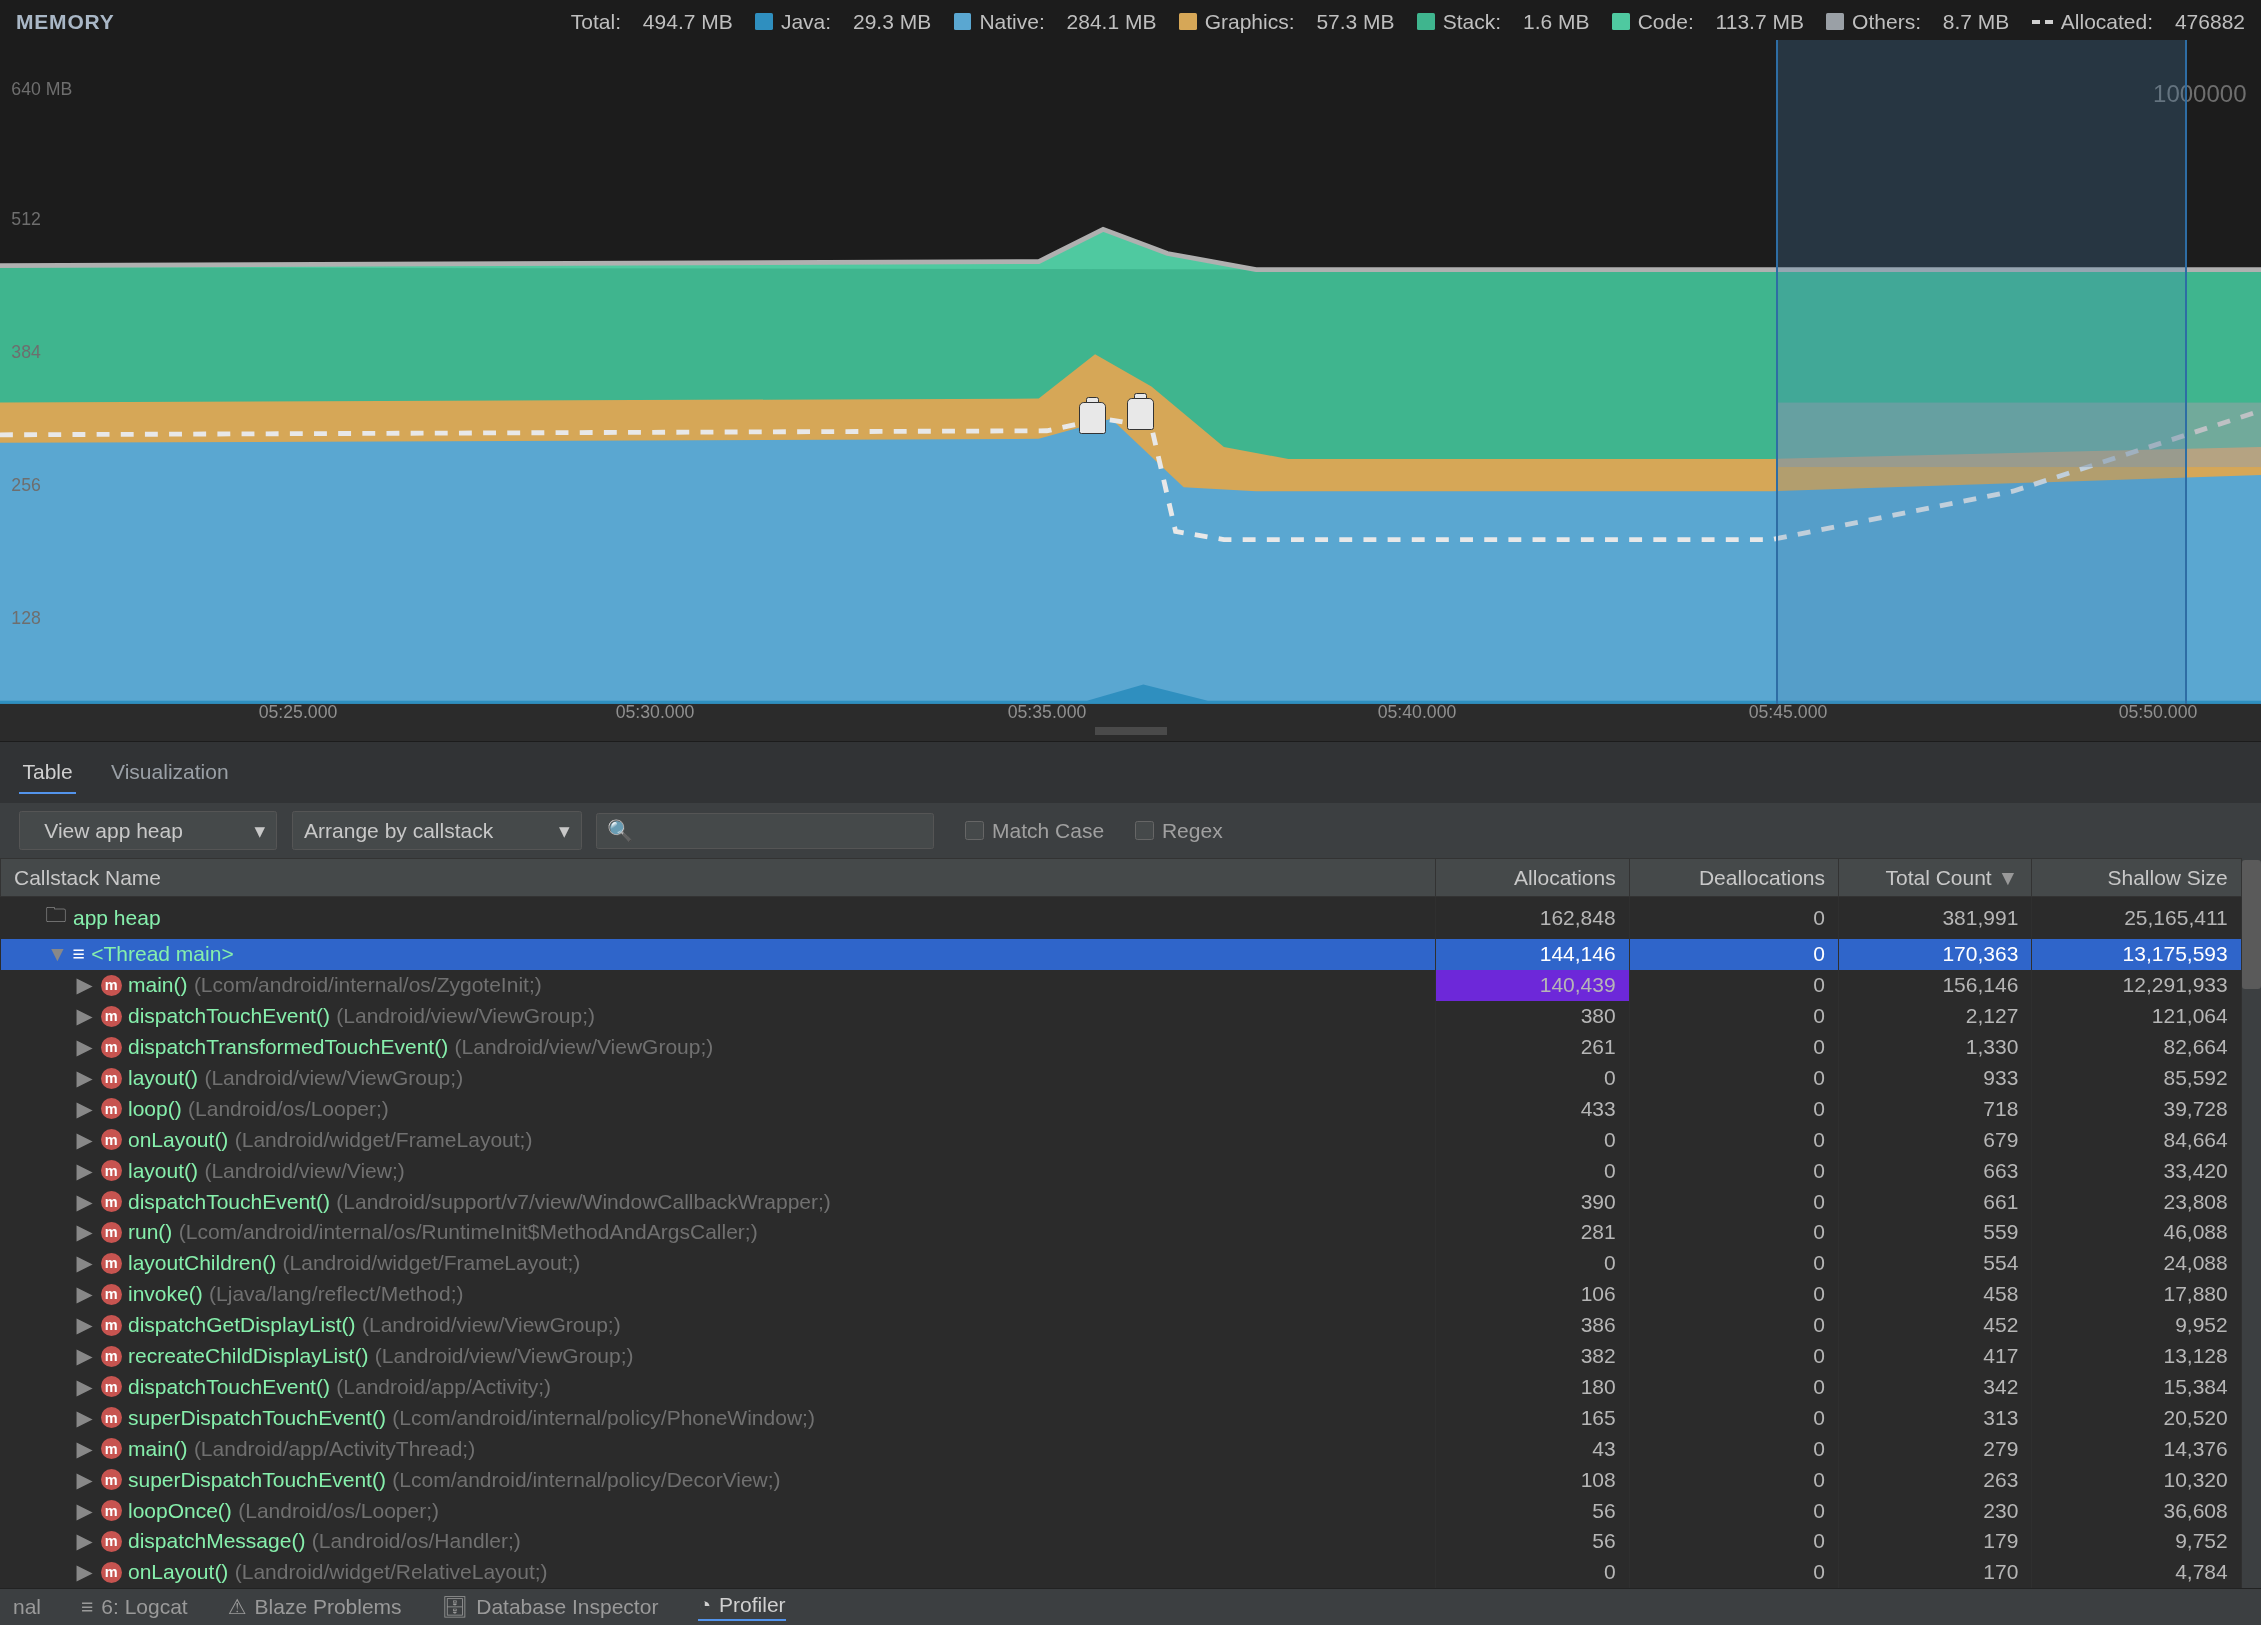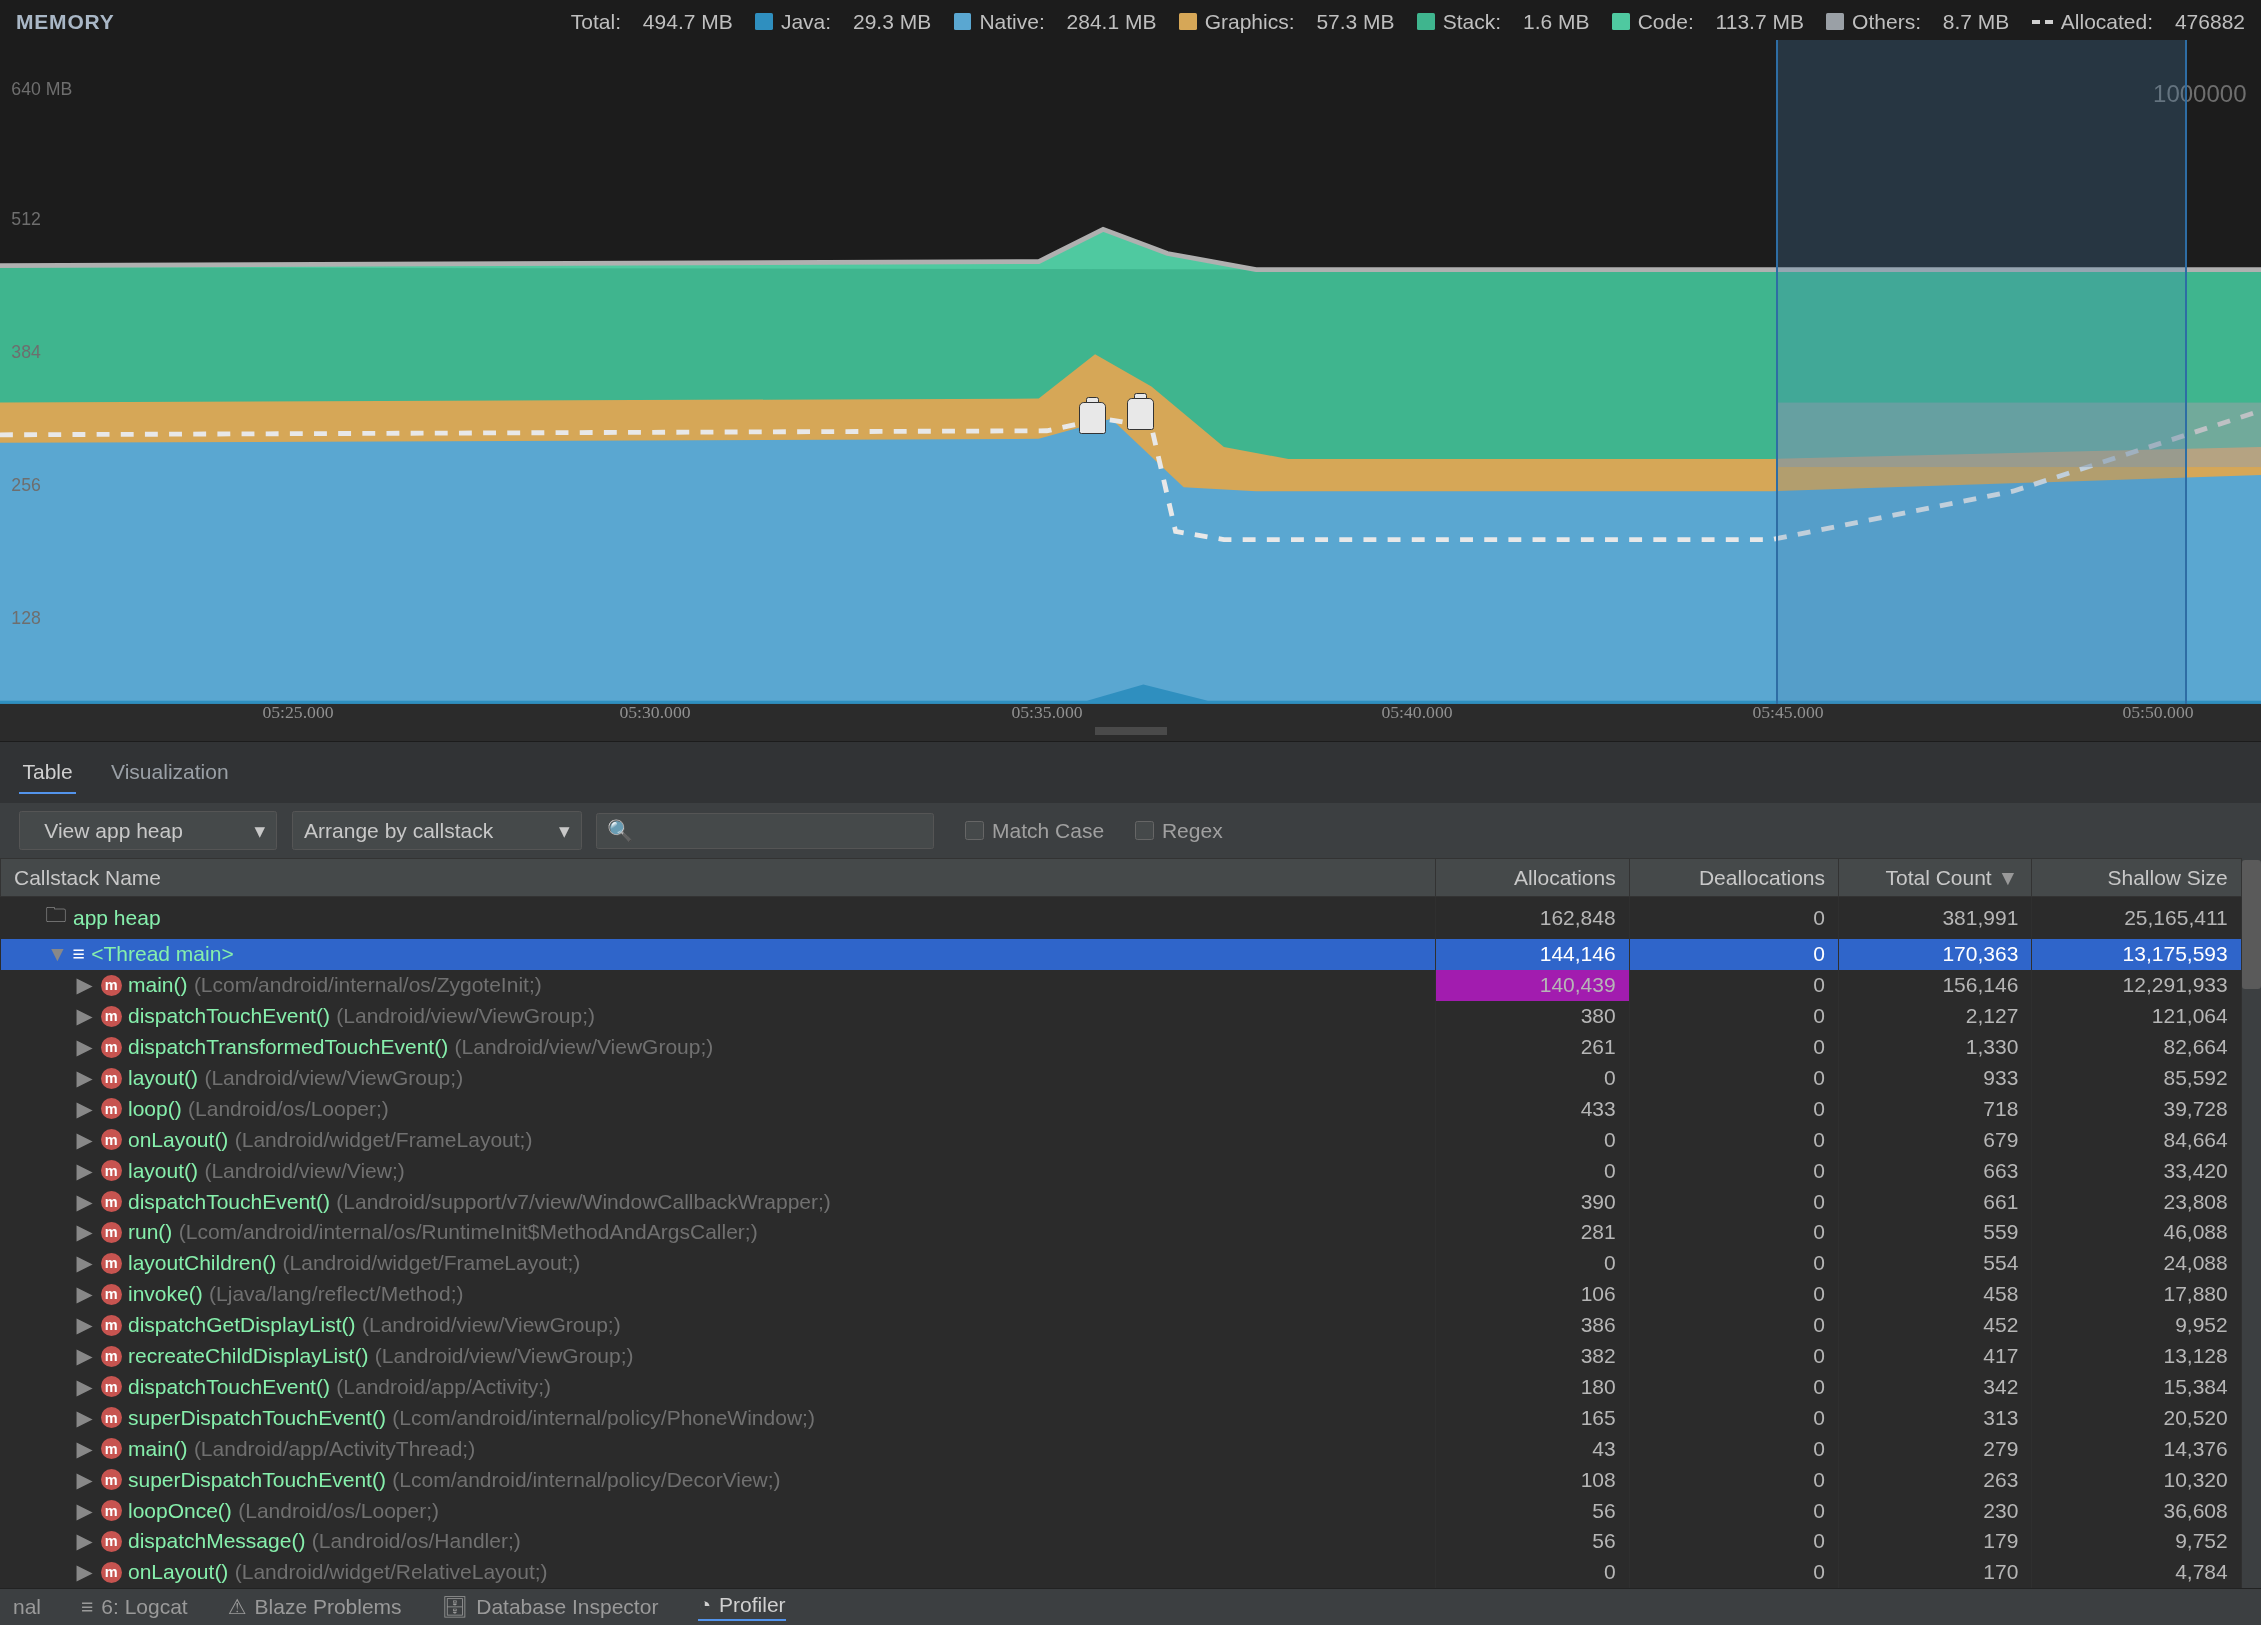--- a/index.html
+++ b/index.html
@@ -35,21 +35,21 @@
   }
   
   .chart {
     position: relative;
     height: 701px;
     background: #1c1c1c;
     overflow: hidden;
   }
   .chart svg { width: 100%; height: 100%; display:block; }
   .ytick { position:absolute; left:11.3px; color:#6e6e6e; font-size:17.7px; }
-  .xtick { position:absolute; bottom:17.7px; color:#909090; font-size:17.7px; transform:translateX(-50%);font-family:Liberation Serif, serif; }
+  .xtick { position:absolute; bottom:17.7px; color:#909090; font-size:17.7px; transform:translateX(-50%); }
   .toplabel-right { position:absolute; right:14.5px; top:40px; color:#6e6e6e; font-size:24px; }
   .gc-icon {
     position:absolute; width:27px; height:32px; background:#e8e8e8; border:1.6px solid #333; border-radius:4.8px 4.8px 2.4px 2.4px;
   }
   .gc-icon::before {
     content:""; position:absolute; top:-6.4px; left:6.4px; right:6.4px; height:4.8px; background:#e8e8e8; border:1.6px solid #333; border-radius:2.4px 2.4px 0 0;
   }
   .selection {
     position:absolute; top:0; bottom:37px; background:rgba(70,130,180,0.25); border-left:2.4px solid #2e6da4; border-right:2.4px solid #2e6da4;
   }
@@ -85,21 +85,21 @@
     padding:6.4px 13px; border:0.8px solid #333; position:sticky; top:0;
   }
   .table thead th:first-child { text-align:left; width:1433px; }
   .table thead th.sorted::after { content:" ▼"; color:#999; }
   .table tbody td {
     padding:3.2px 13px; text-align:right; color:#b6b6b6;
     border-right:0.8px solid #2f2f2f;
   }
   .table tbody td:first-child { text-align:left; }
   .row-sel td { background:#2f65ca !important; color:#fff !important; }
-  .row-hl td:nth-child(2){ background:#a21caf; }
+  .row-hl td:nth-child(2){ background:#6d28d9; }
   .name-cell { display:flex; align-items:center; gap:6.4px; }
   .indent { display:inline-block; }
   .tri { color:#888; display:inline-block; width:19.3px; text-align:center; }
   .ico-folder { color:#aaa; }
   .m-badge {
     width:21px; height:21px; border-radius:50%; background:#c75450; color:#fff;
     display:inline-flex; align-items:center; justify-content:center; font-size:14.5px; font-weight:bold;
   }
   .method { color:#86efac; }
   .classref { color:#707070; }

